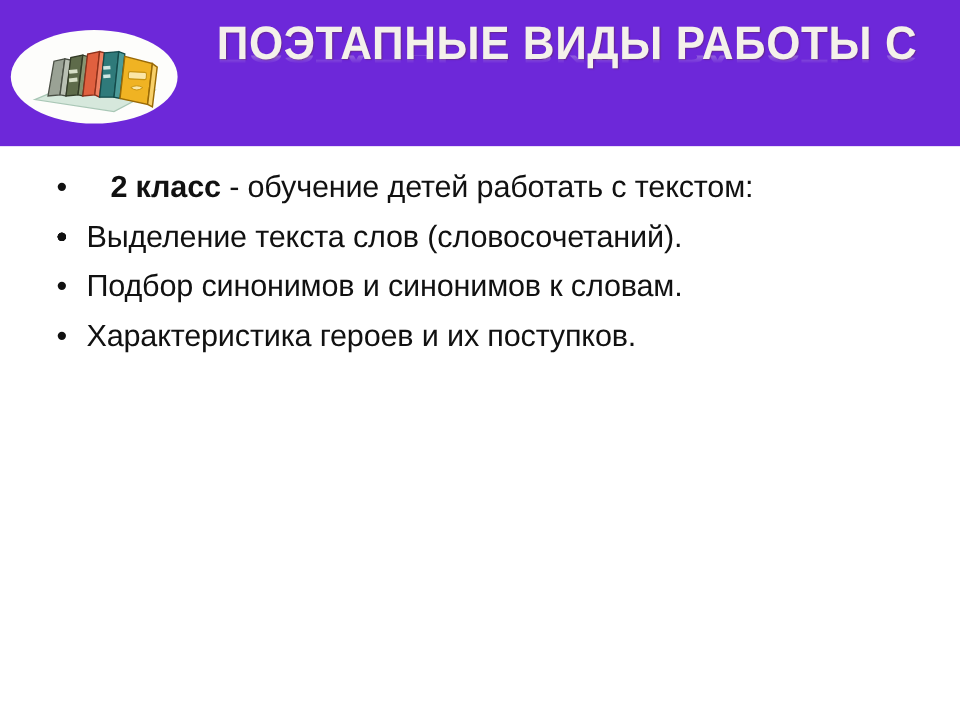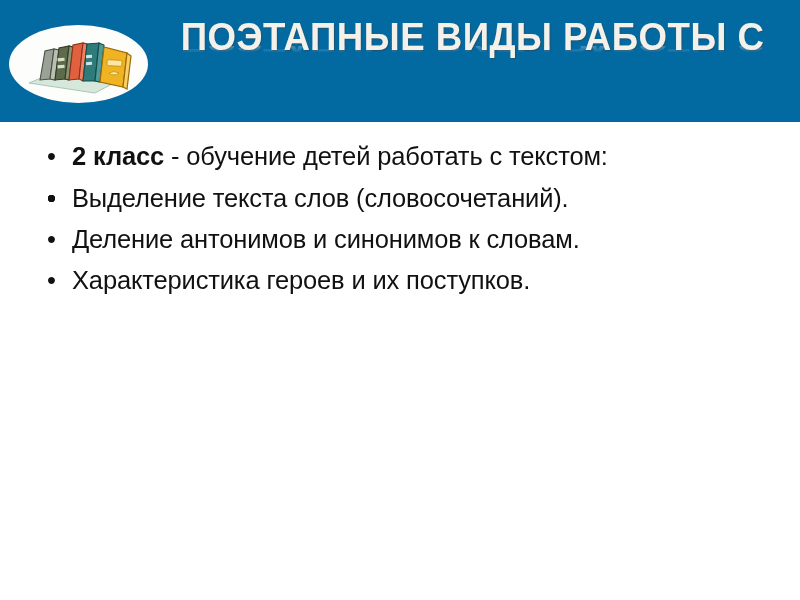--- a/index.html
+++ b/index.html
@@ -25,21 +25,21 @@
     overflow: hidden;
   }
 
   
   .header-band {
     position: absolute;
     left: 0;
     top: 0;
     width: 800px;
     height: 122px;
-    background: #0369a1;
+    background: #6d28d9;
     overflow: hidden;
   }
 
   
   .emblem {
     position: absolute;
     left: 9px;
     top: 25px;
     width: 139px;
     height: 78px;
@@ -141,20 +141,21 @@
     position: absolute;
     left: 47px;
     top: 0;
     width: 12px;
     font-size: 25.5px;
     line-height: 30px;
     color: #111111;
   }
   .bullet-item .lead {
     font-weight: bold;
+    margin-left: 20px;
   }
   .bullet-item.compact { margin-bottom: 11px; }
 </style>
 </head>
 <body>
 
 <div class="slide">
 
   <div class="header-band">
 
@@ -219,21 +220,21 @@
         <span class="dot">•</span>
       </li>
 
       <li class="bullet-item compact">
         <span class="dot">•</span>
         <span>Выделение текста слов (словосочетаний).</span>
       </li>
 
       <li class="bullet-item compact">
         <span class="dot">•</span>
-        <span>Деление антонимов и синонимов к словам.</span>
+        <span>Подбор синонимов и синонимов к словам.</span>
       </li>
 
       <li class="bullet-item compact">
         <span class="dot">•</span>
         <span>Характеристика героев и их поступков.</span>
       </li>
 
     </ul>
   </div>
 

